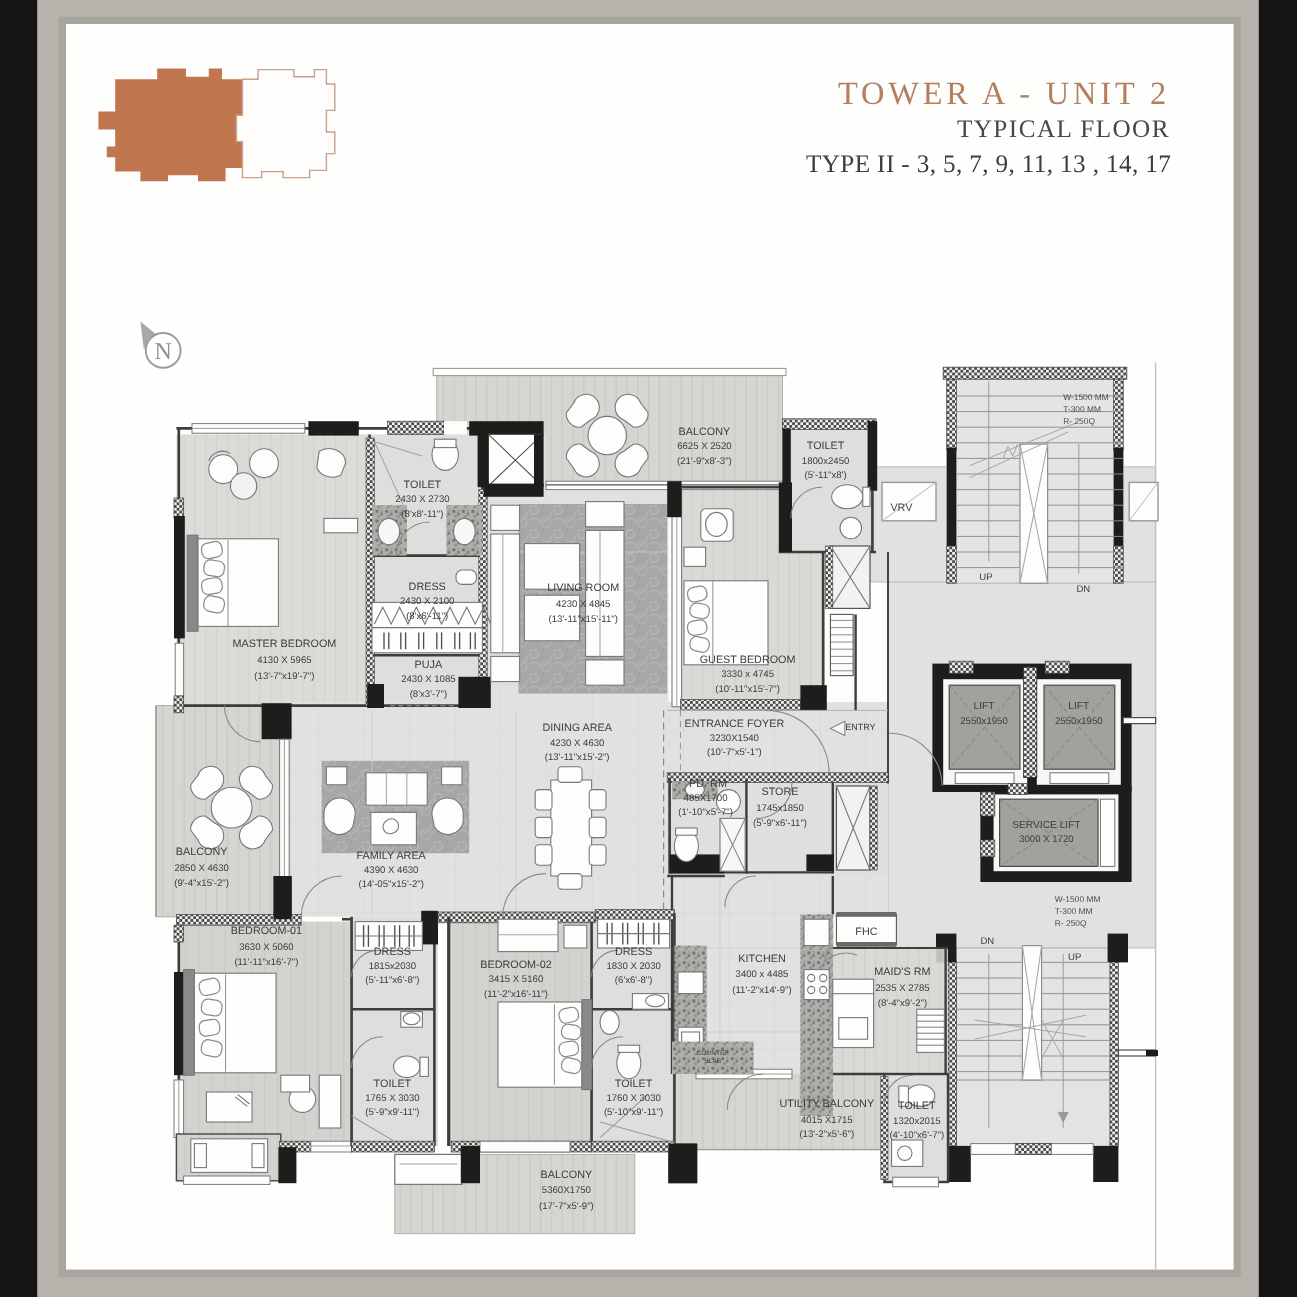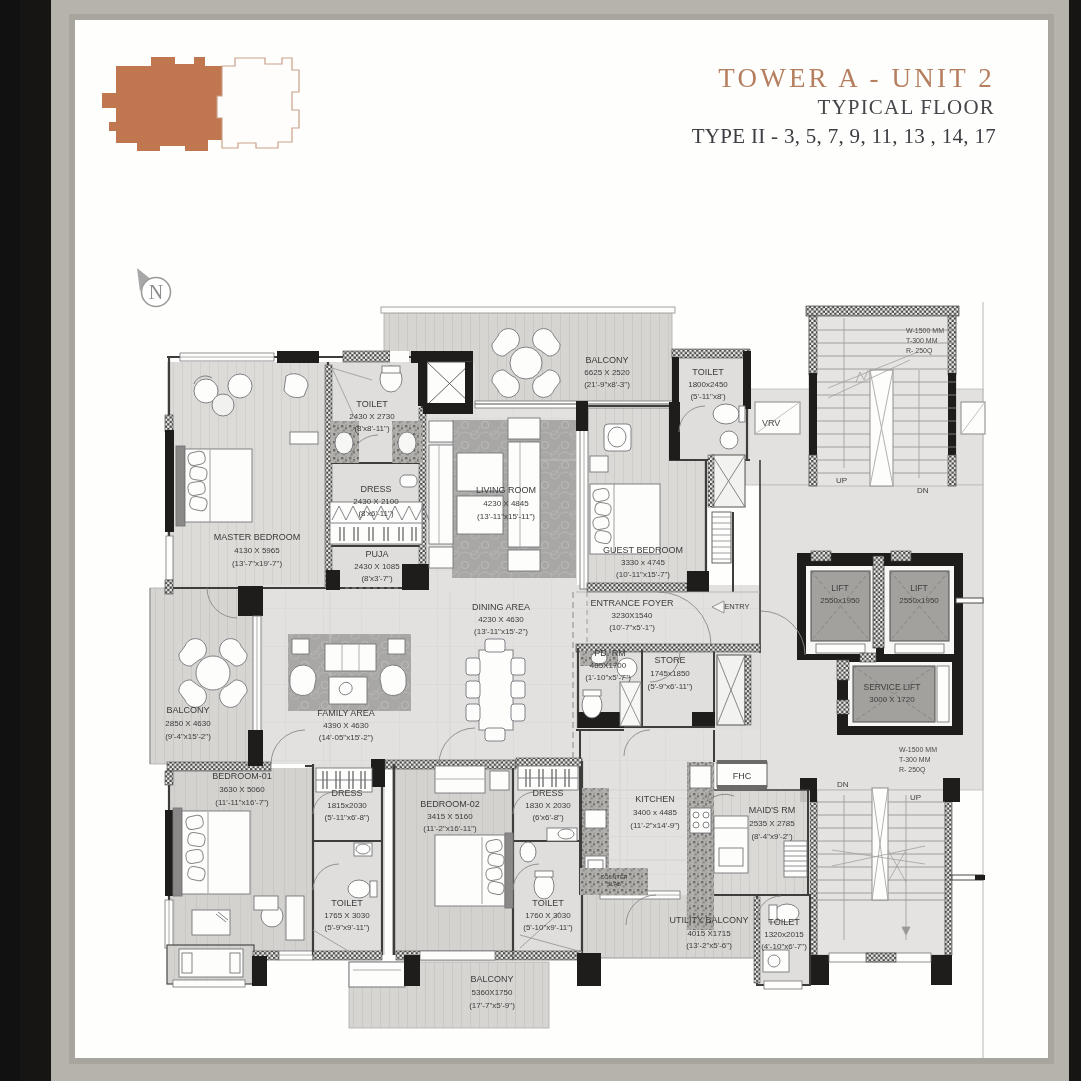--- a/index.html
+++ b/index.html
@@ -1,16 +1,16 @@
 <!DOCTYPE html>
 <html><head>
 <meta charset="utf-8">
 <style>
 html,body{margin:0;padding:0;background:#111;}
-#wrap{width:902px;height:1081px;position:relative;font-family:"Liberation Sans",sans-serif;padding-left:20px;}
+#wrap{width:902px;height:1081px;position:relative;font-family:"Liberation Sans",sans-serif;}
 svg{display:block;}
 </style>
 </head>
 <body>
 <div id="wrap">
 <svg width="1081" height="1081" viewBox="0 0 1081 1081">
 <defs>
 
 <pattern id="pk" width="9" height="9" patternUnits="userSpaceOnUse">
 <rect width="9" height="9" fill="#d6d5d2"></rect>

